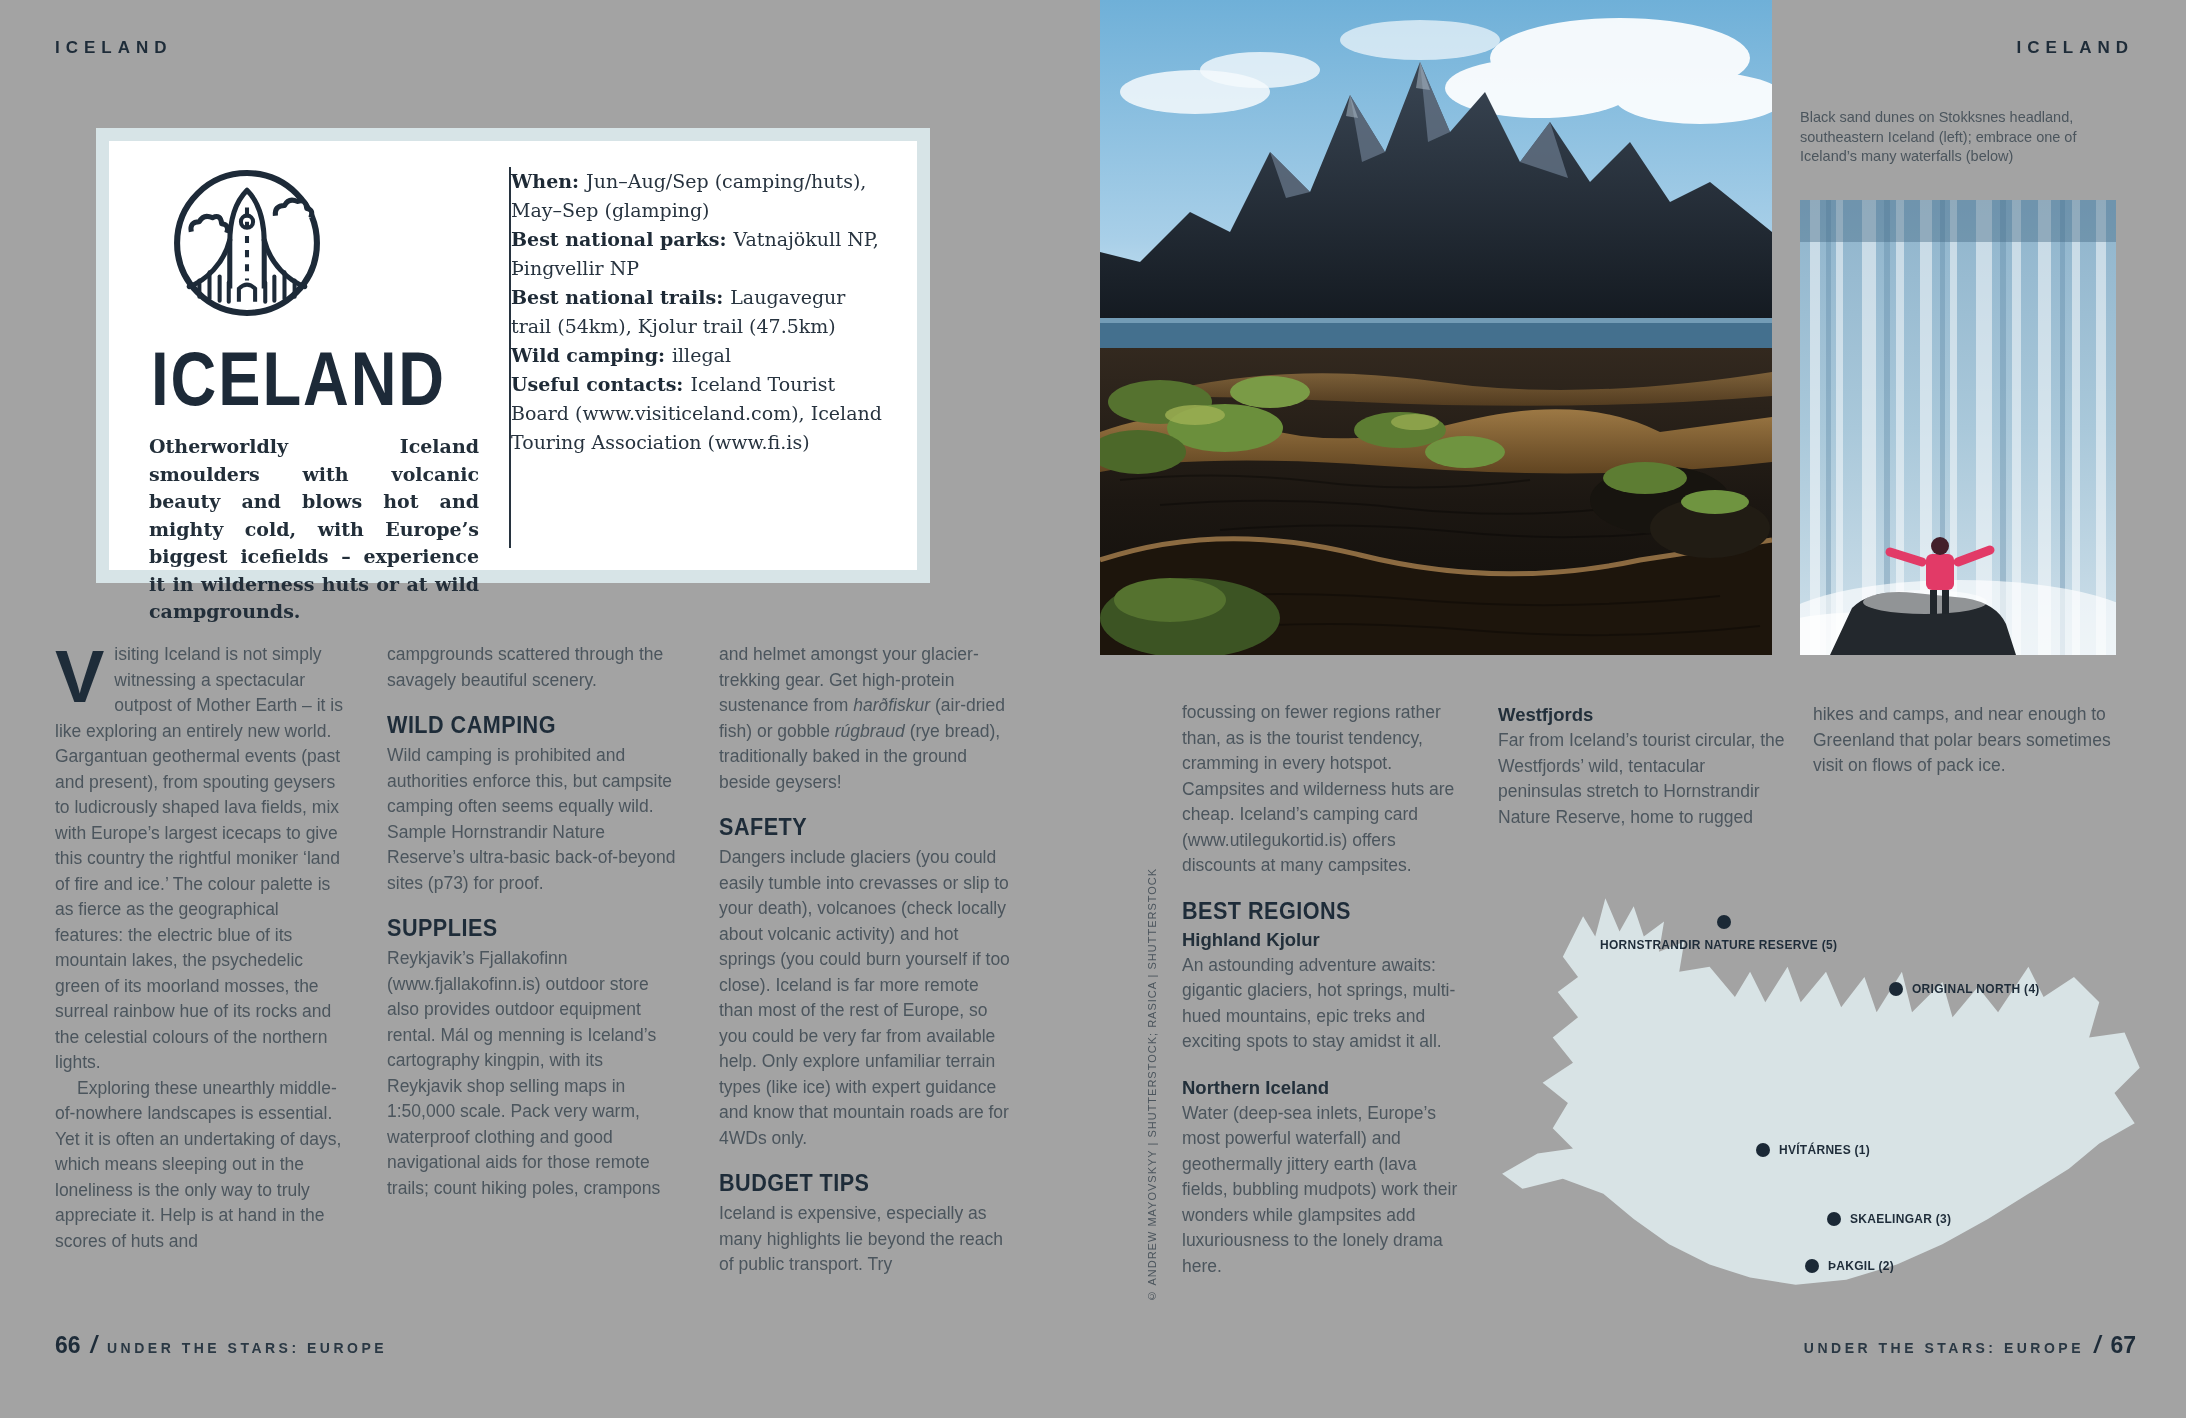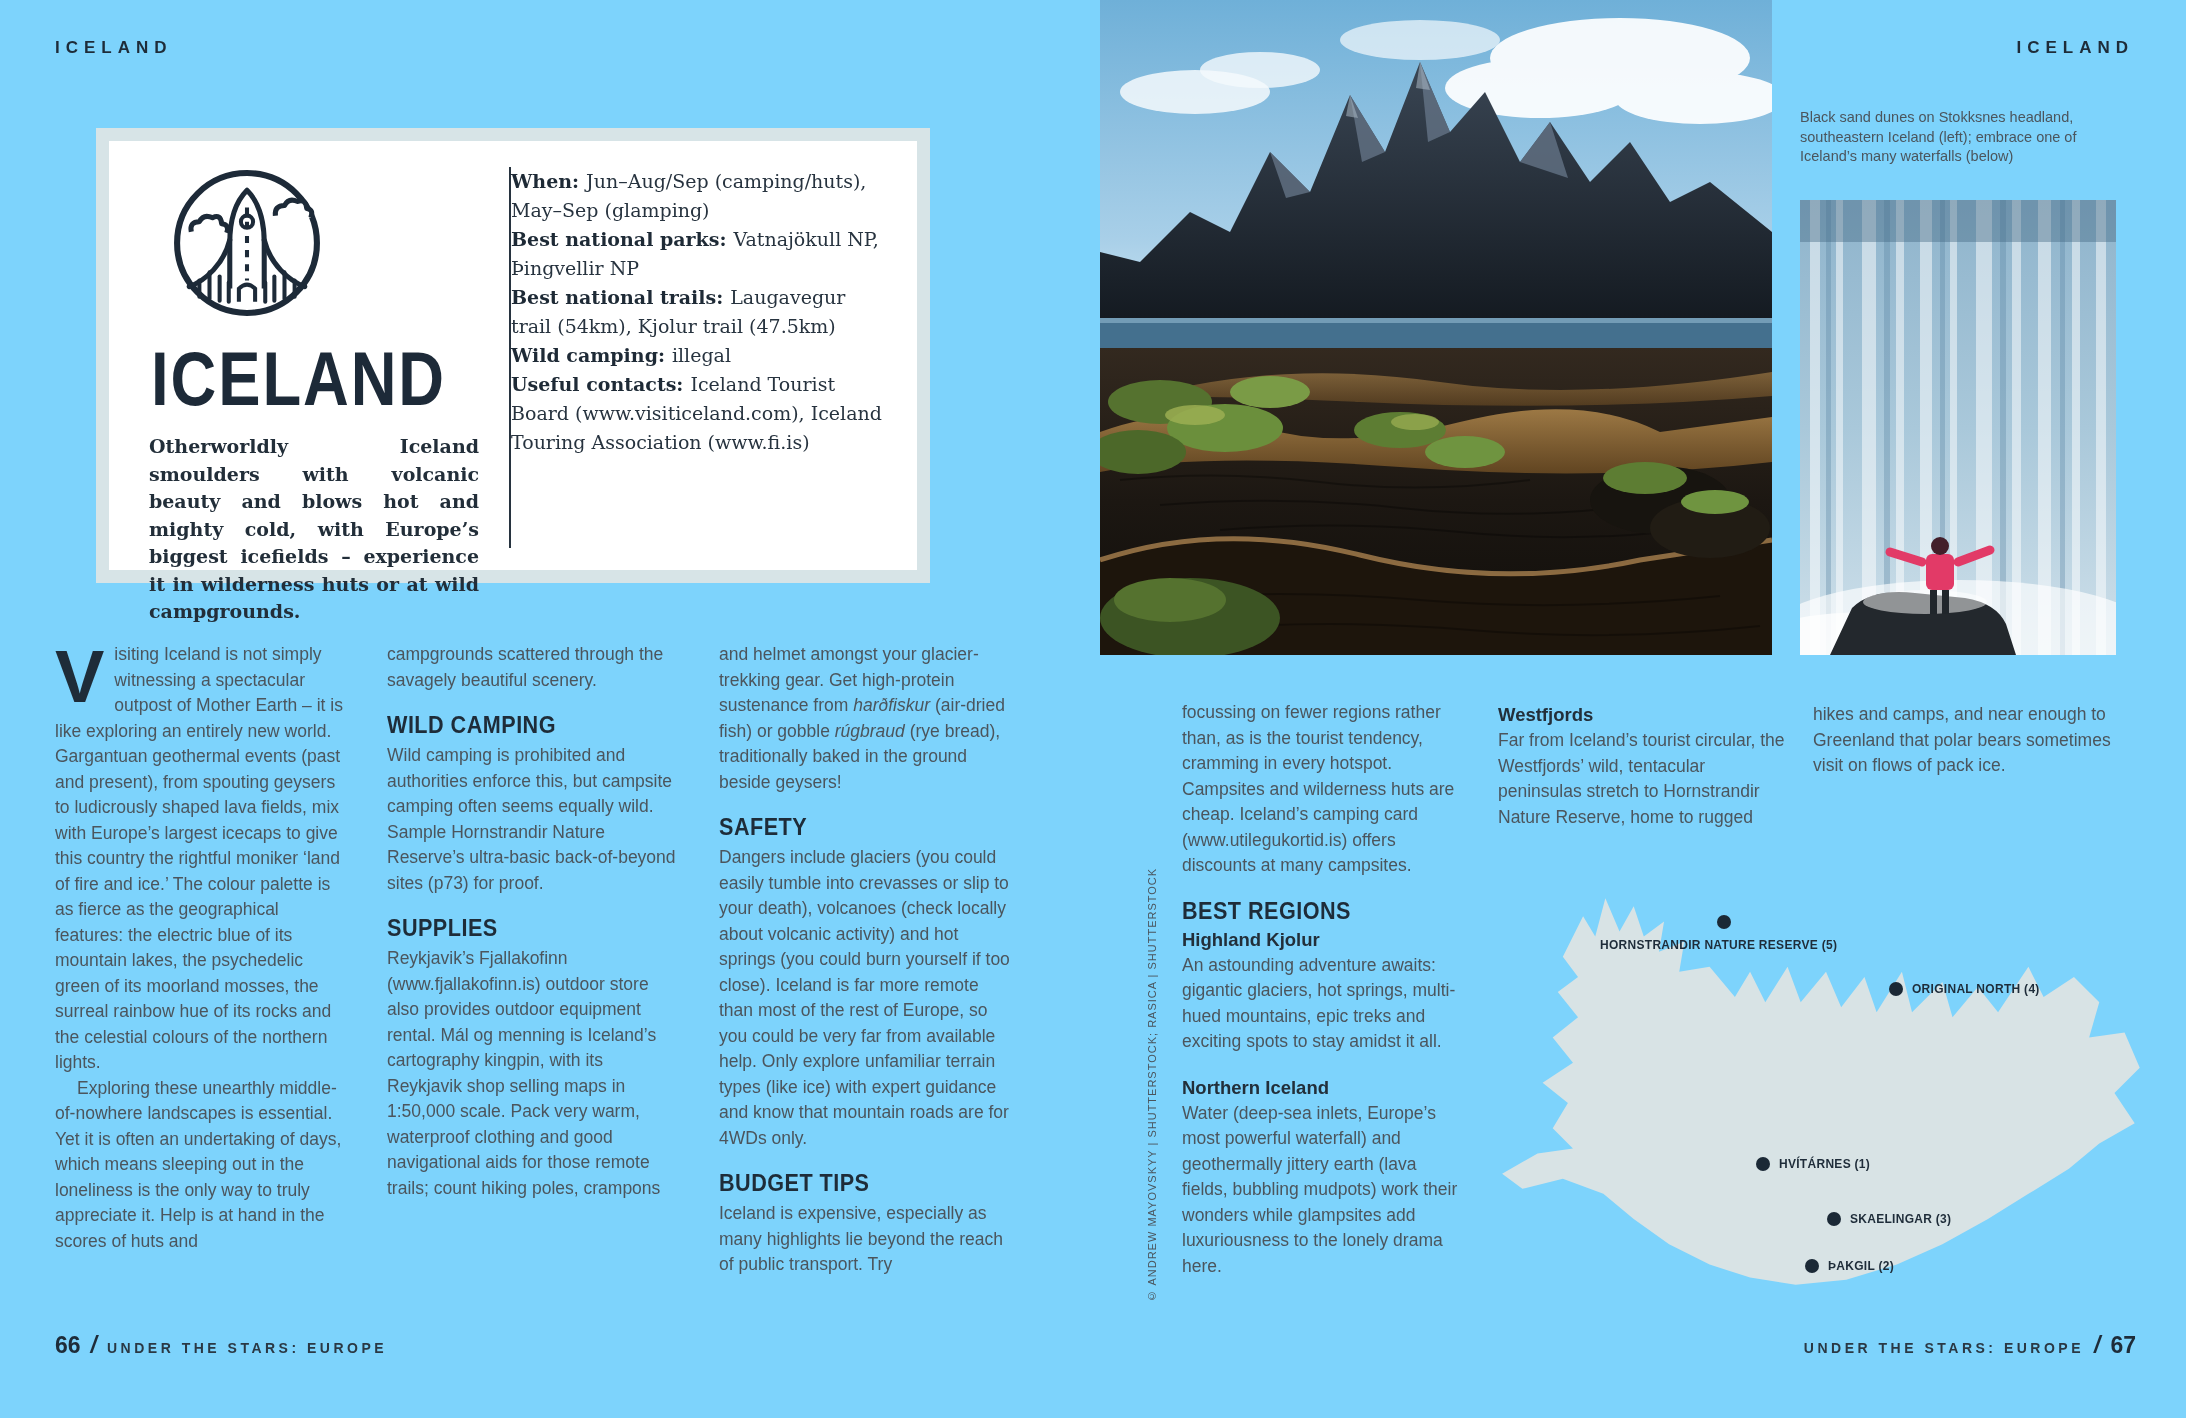--- a/index.html
+++ b/index.html
@@ -1,16 +1,16 @@
 <!DOCTYPE html>
 <html><head>
 <meta charset="utf-8">
 <style>
   html,body{margin:0;padding:0;background:#ffffff;}
-  .page{position:relative;width:2186px;height:1418px;background:#7dd3fc;overflow:hidden;
+  .page{position:relative;width:2186px;height:1418px;background:#a3a3a3;overflow:hidden;
         font-family:"Liberation Sans",sans-serif;color:#4a545c;}
   
   .pghead{position:absolute;top:38px;font-size:17px;font-weight:700;letter-spacing:6px;color:#1e2c39;}
   .body-col p{margin:0 0 0 0;font-size:17.5px;line-height:25.5px;color:#4b555d;font-weight:400;}
   .body-col p.indent{text-indent:22px;}
   .colhead{margin:18px 0 5px 0;font-size:23px;font-weight:800;color:#1e2c39;letter-spacing:.5px;
            font-family:"Liberation Sans",sans-serif;transform:scale(.94,1.08);transform-origin:left center;}
   .subhead{margin:22px 0 2px 0;font-size:18.5px;font-weight:700;color:#222f3a;}
   .subhead.first{margin-top:4px;}
   em.native{}
@@ -278,21 +278,21 @@
         L80 185 L60 160 L85 140 L65 115 L85 100 Z"></path>
     </svg>
     <div class="marker" style="left:108px;top:39px;flex-direction:column;">
       <span class="dot"></span>
       <span class="mlabel">HORNSTRANDIR NATURE RESERVE (5)</span>
     </div>
     <div class="marker" style="left:397px;top:106px;">
       <span class="dot"></span>
       <span class="mlabel">ORIGINAL NORTH (4)</span>
     </div>
-    <div class="marker" style="left:264px;top:281px;">
+    <div class="marker" style="left:264px;top:267px;">
       <span class="dot"></span>
       <span class="mlabel">HVÍTÁRNES (1)</span>
     </div>
     <div class="marker" style="left:335px;top:336px;">
       <span class="dot"></span>
       <span class="mlabel">SKAELINGAR (3)</span>
     </div>
     <div class="marker" style="left:313px;top:383px;align-items:center;">
       <span class="dot"></span>
       <span class="mlabel">ÞAKGIL (2)</span>

